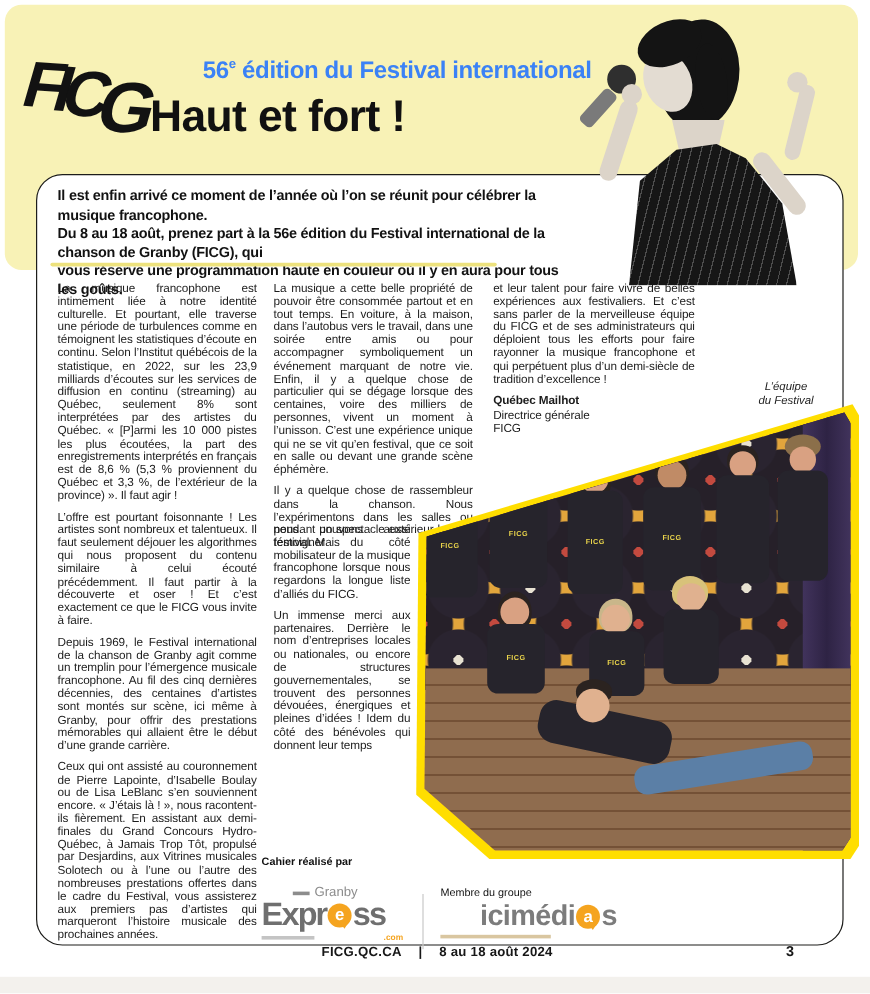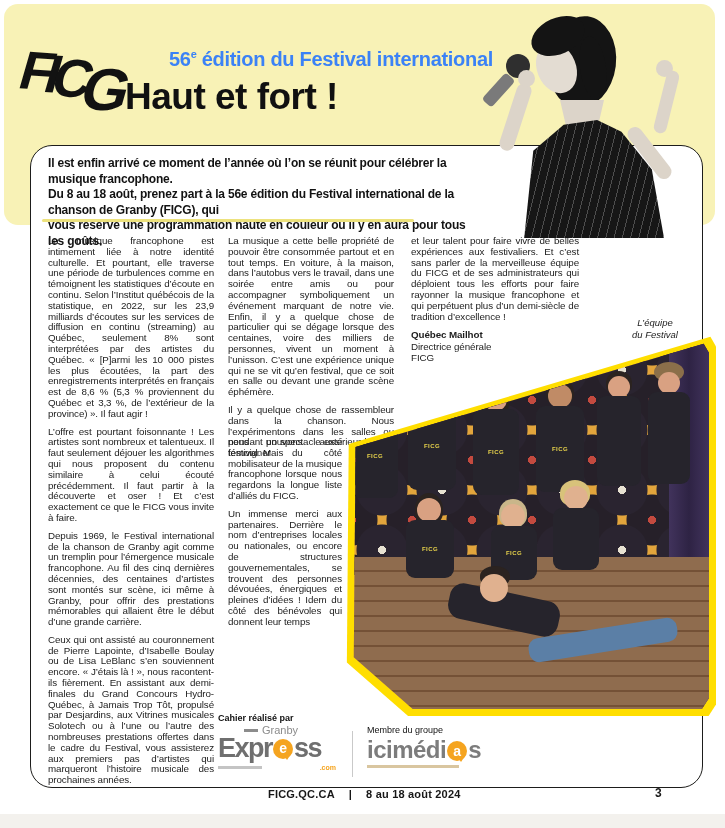--- a/index.html
+++ b/index.html
@@ -66,33 +66,33 @@
   .tp-floor{position:absolute;left:0;bottom:0;right:0;height:152px;background:repeating-linear-gradient(180deg,#8F6C4E 0 13px,#745136 13px 15px);}
   .person{position:absolute;}
   .person .head{position:absolute;background:#D9A182;border-radius:50%;}
   .person .hair{position:absolute;background:#2b2320;border-radius:50% 50% 40% 40%;}
   .person .torso{position:absolute;background:#26242C;border-radius:9px;display:flex;align-items:center;justify-content:center;}
   .person .tag{color:#E8D34B;font-size:6px;font-weight:bold;letter-spacing:0.4px;}
   .lying-jeans{position:absolute;background:#5B7FA6;border-radius:10px;}
 
   
   .credits{position:absolute;left:218px;top:713px;z-index:3;}
-  .prepared{font-size:9px;font-weight:bold;color:#111;margin-bottom:2px;}
+  .prepared{font-size:9px;font-weight:bold;color:#111;margin-bottom:16px;}
   .credits-row{display:flex;align-items:flex-start;}
   .granby-line{display:flex;align-items:center;gap:4px;color:#8c8c8c;font-size:11px;margin-left:26px;line-height:11px;}
   .granby-dash{width:14px;height:3px;background:#8c8c8c;display:inline-block;}
   .express-word{font-size:27px;font-weight:bold;color:#6f6f6f;letter-spacing:-1.5px;line-height:25px;display:flex;align-items:center;}
   .bubble{width:20px;height:20px;background:#F5A41F;border-radius:50%;color:#fff;font-size:14px;font-weight:bold;display:inline-flex;align-items:center;justify-content:center;position:relative;margin:0 1px;letter-spacing:0;}
   .bubble::after{content:"";position:absolute;bottom:-5px;left:10px;border:4px solid transparent;border-top:6px solid #F5A41F;}
   .express-sub{display:flex;justify-content:space-between;align-items:center;width:118px;margin-top:3px;}
   .site-bar{width:44px;height:3px;background:#c4c4c4;}
   .com{font-size:7px;color:#F5A41F;font-weight:bold;}
   .divider-v{width:1px;height:46px;background:#c9c9c9;margin:6px 14px 0 16px;}
   .member{font-size:9px;font-weight:normal;color:#111;margin-bottom:3px;}
-  .ici-word{font-size:24px;font-weight:bold;color:#7c7c7c;letter-spacing:-0.5px;line-height:23px;display:flex;align-items:flex-end;}
+  .ici-word{font-size:24px;font-weight:bold;color:#7c7c7c;letter-spacing:-0.5px;line-height:23px;display:flex;align-items:center;margin-left:33px;}
   .tagline-bar{width:92px;height:3px;background:#D9C6A0;margin-top:4px;}
 
   
   .footer{position:absolute;left:268px;top:788px;display:flex;gap:14px;align-items:center;font-size:11px;font-weight:bold;color:#171717;z-index:3;letter-spacing:0.2px;}
   .page-num{position:absolute;left:655px;top:786px;font-size:12px;font-weight:bold;color:#171717;z-index:3;}
   .bottom-edge{position:absolute;left:0;bottom:0;width:725px;height:14px;background:#F3F1ED;}
 </style>
 </head>
 <body>
 

